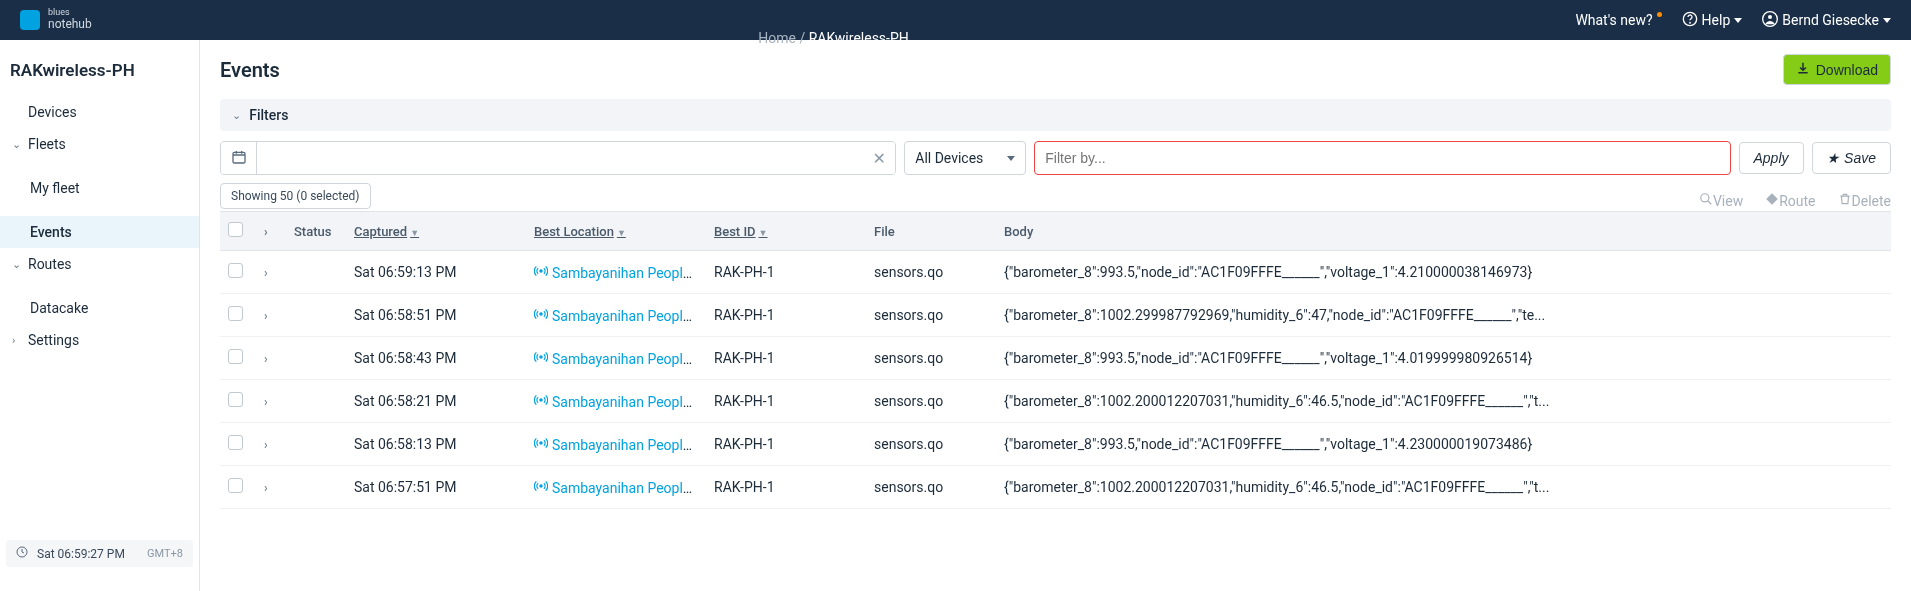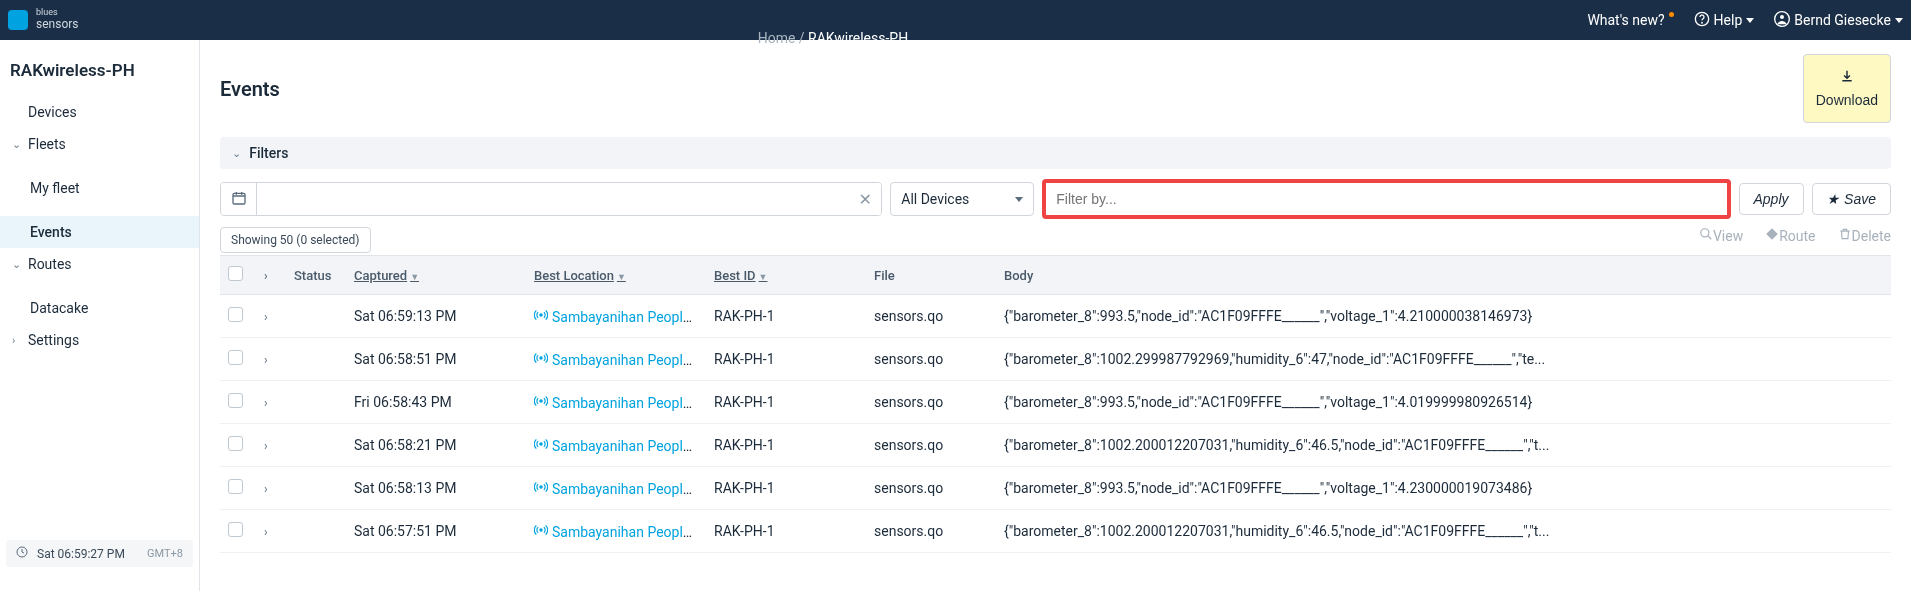--- a/index.html
+++ b/index.html
@@ -1,18 +1,18 @@
 <!DOCTYPE html>
 <html><head>
 <meta charset="utf-8">
 <style>
 * { box-sizing: border-box; margin: 0; padding: 0; }
 body { font-family: -apple-system, BlinkMacSystemFont, "Segoe UI", Roboto, sans-serif; font-size: 14px; color: #1c2b3a; background: #fff; }
 
-.topbar { background: #1a2f47; color: #fff; height: 40px; display: flex; align-items: center; padding: 0 8px; justify-content: flex-end; }
+.topbar { background: #1a2f47; color: #fff; height: 40px; display: flex; align-items: center; padding: 0 20px; justify-content: flex-end; }
 .topbar-left { display: flex; align-items: center; gap: 8px; }
 .logo-mark { width: 20px; height: 20px; background: #00a3e0; border-radius: 4px; position: relative; }
 .logo-text { font-size: 10px; line-height: 1.1; color: #d0d8e0; }
 .logo-text .brand { display: block; font-size: 9px; }
 .logo-text .product { display: block; font-size: 12px; }
 .topbar-center { flex: 1; text-align: center; color: #a8b4c0; font-size: 14px; margin-top: 36px; }
 .topbar-center .breadcrumb-home { color: #a8b4c0; }
 .topbar-center .breadcrumb-current { color: #fff; }
 .topbar-right { display: flex; align-items: center; gap: 20px; font-size: 14px; }
 .topbar-right .item { display: flex; align-items: center; gap: 4px; cursor: pointer; color: #fff; }
@@ -27,38 +27,38 @@
 .nav-item.child { padding-left: 30px; margin-top: 12px; }
 .nav-item.active { background: #e9f5fb; font-weight: 500; }
 .nav-item .chev { width: 10px; display: inline-block; font-size: 11px; color: #6b7c8c; }
 .timezone { padding: 6px 10px; margin: 8px 6px; background: #f4f6f8; border-radius: 4px; font-size: 12px; display: flex; align-items: center; justify-content: space-between; color: #3a4a5a; }
 .timezone .tz-time { display: flex; align-items: center; gap: 9px; }
 .timezone .tz-label { color: #8a98a5; font-size: 11px; }
 
 .main { flex: 1; padding: 14px 20px; overflow: auto; }
 .page-head { display: flex; justify-content: space-between; align-items: center; margin-bottom: 14px; }
 .page-title { font-size: 20px; font-weight: 600; }
-.download-btn { display: flex; align-items: center; gap: 6px; border: 1px solid #d0d6dc; background: #fef9c3; padding: 14px 12px; border-radius: 4px; cursor: pointer; font-size: 14px; color: #1c2b3a; flex-direction: column; }
+.download-btn { display: flex; align-items: center; gap: 6px; border: 1px solid #d0d6dc; background: #84cc16; padding: 6px 12px; border-radius: 4px; cursor: pointer; font-size: 14px; color: #1c2b3a; }
 
 .filters-bar { background: #f2f4f7; border-radius: 4px; padding: 8px 12px; display: flex; align-items: center; gap: 8px; cursor: pointer; margin-bottom: 10px; font-size: 14px; font-weight: 500; }
 .filters-bar .chev { font-size: 11px; color: #6b7c8c; }
 
 .filter-row { display: flex; gap: 8px; align-items: center; margin-bottom: 8px; }
 .date-group { display: flex; flex: 1; border: 1px solid #d0d6dc; border-radius: 4px; overflow: hidden; }
 .date-btn { width: 36px; background: #fff; border: none; border-right: 1px solid #d0d6dc; display: flex; align-items: center; justify-content: center; cursor: pointer; color: #5a6b7c; }
 .date-input { flex: 1; border: none; padding: 8px 10px; font-size: 14px; outline: none; }
 .clear-btn { width: 32px; background: #fff; border: none; cursor: pointer; color: #8a98a5; font-size: 16px; }
-.select { border: 1px solid #d0d6dc; border-radius: 4px; padding: 8px 10px; font-size: 14px; background: #fff; width: 144px; cursor: pointer; display: flex; justify-content: space-between; align-items: center; }
+.select { border: 1px solid #d0d6dc; border-radius: 4px; padding: 8px 10px; font-size: 14px; background: #fff; width: 122px; cursor: pointer; display: flex; justify-content: space-between; align-items: center; }
 .select .caret-sm { border-left: 4px solid transparent; border-right: 4px solid transparent; border-top: 5px solid #5a6b7c; }
-.filter-by { flex: 1; border: 4px solid #ef4444; border-radius: 4px; padding: 8px 10px; font-size: 14px; outline: none; min-width: 300px; }
+.filter-by { flex: 1; border: 1px solid #ef4444; border-radius: 4px; padding: 8px 10px; font-size: 14px; outline: none; min-width: 300px; }
 .btn { border: 1px solid #d0d6dc; background: #fff; padding: 7px 14px; border-radius: 4px; cursor: pointer; font-size: 14px; color: #1c2b3a; font-style: italic; }
 .btn.save { display: flex; align-items: center; gap: 5px; }
 .star-filled { color: #1c2b3a; }
 
-.actions-row { display: flex; justify-content: space-between; align-items: flex-start; margin: 6px 0 2px; }
+.actions-row { display: flex; justify-content: space-between; align-items: flex-end; margin: 6px 0 2px; }
 .count-badge { border: 1px solid #d0d6dc; padding: 5px 10px; font-size: 12px; border-radius: 4px; background: #fff; color: #3a4a5a; }
 .row-actions { display: flex; gap: 22px; color: #a8b2bc; font-size: 14px; }
 .row-actions .ra { display: flex; align-items: center; cursor: pointer; }
 
 .table { width: 100%; border-collapse: collapse; }
 .table thead th { text-align: left; padding: 10px 8px; background: #f2f4f7; font-weight: 500; font-size: 13px; color: #4a5a6a; border-top: 1px solid #e1e5ea; border-bottom: 1px solid #e1e5ea; white-space: nowrap; }
 .table thead th.sortable { text-decoration: underline; cursor: pointer; }
 .table thead th .sort-caret { font-size: 9px; color: #8a98a5; margin-left: 3px; }
 .table tbody td { padding: 12px 8px; border-bottom: 1px solid #eef0f3; font-size: 14px; white-space: nowrap; overflow: hidden; text-overflow: ellipsis; max-width: 0; }
 .table tbody td.body-cell { max-width: 420px; }
@@ -71,21 +71,21 @@
 .col-loc{width:180px;} .col-id{width:160px;} .col-file{width:130px;}
 </style>
 </head>
 <body>
 
 <div class="topbar">
   <div class="topbar-left">
     <div class="logo-mark"></div>
     <div class="logo-text">
       <span class="brand">blues</span>
-      <span class="product">sensors</span>
+      <span class="product">notehub</span>
     </div>
   </div>
   <div class="topbar-center">
     <span class="breadcrumb-home">Home</span>
     <span> / </span>
     <span class="breadcrumb-current">RAKwireless-PH</span>
   </div>
   <div class="topbar-right">
     <div class="item">
       <span>What's new?</span>
@@ -277,21 +277,21 @@
                   <path d="M7 7a7 7 0 0 0 0 10M17 7a7 7 0 0 1 0 10M4 4a11 11 0 0 0 0 16M20 4a11 11 0 0 1 0 16"></path>
                 </svg></span><a href="#">Sambayanihan People's Vi</a></td>
             <td>RAK-PH-1</td>
             <td>sensors.qo</td>
             <td class="body-cell">{"barometer_8":1002.299987792969,"humidity_6":47,"node_id":"AC1F09FFFE______","te...</td>
           </tr>
           <tr>
             <td><span class="chk"></span></td>
             <td><span class="expand-chev">›</span></td>
             <td></td>
-            <td>Fri 06:58:43 PM</td>
+            <td>Sat 06:58:43 PM</td>
             <td class="loc-cell"><span class="podcast-icon"><svg width="14" height="14" viewBox="0 0 24 24" fill="none" stroke="#00a3e0" stroke-width="2">
                   <circle cx="12" cy="12" r="2" fill="#00a3e0"></circle>
                   <path d="M7 7a7 7 0 0 0 0 10M17 7a7 7 0 0 1 0 10M4 4a11 11 0 0 0 0 16M20 4a11 11 0 0 1 0 16"></path>
                 </svg></span><a href="#">Sambayanihan People's Vi</a></td>
             <td>RAK-PH-1</td>
             <td>sensors.qo</td>
             <td class="body-cell">{"barometer_8":993.5,"node_id":"AC1F09FFFE______","voltage_1":4.019999980926514}</td>
           </tr>
           <tr>
             <td><span class="chk"></span></td>

